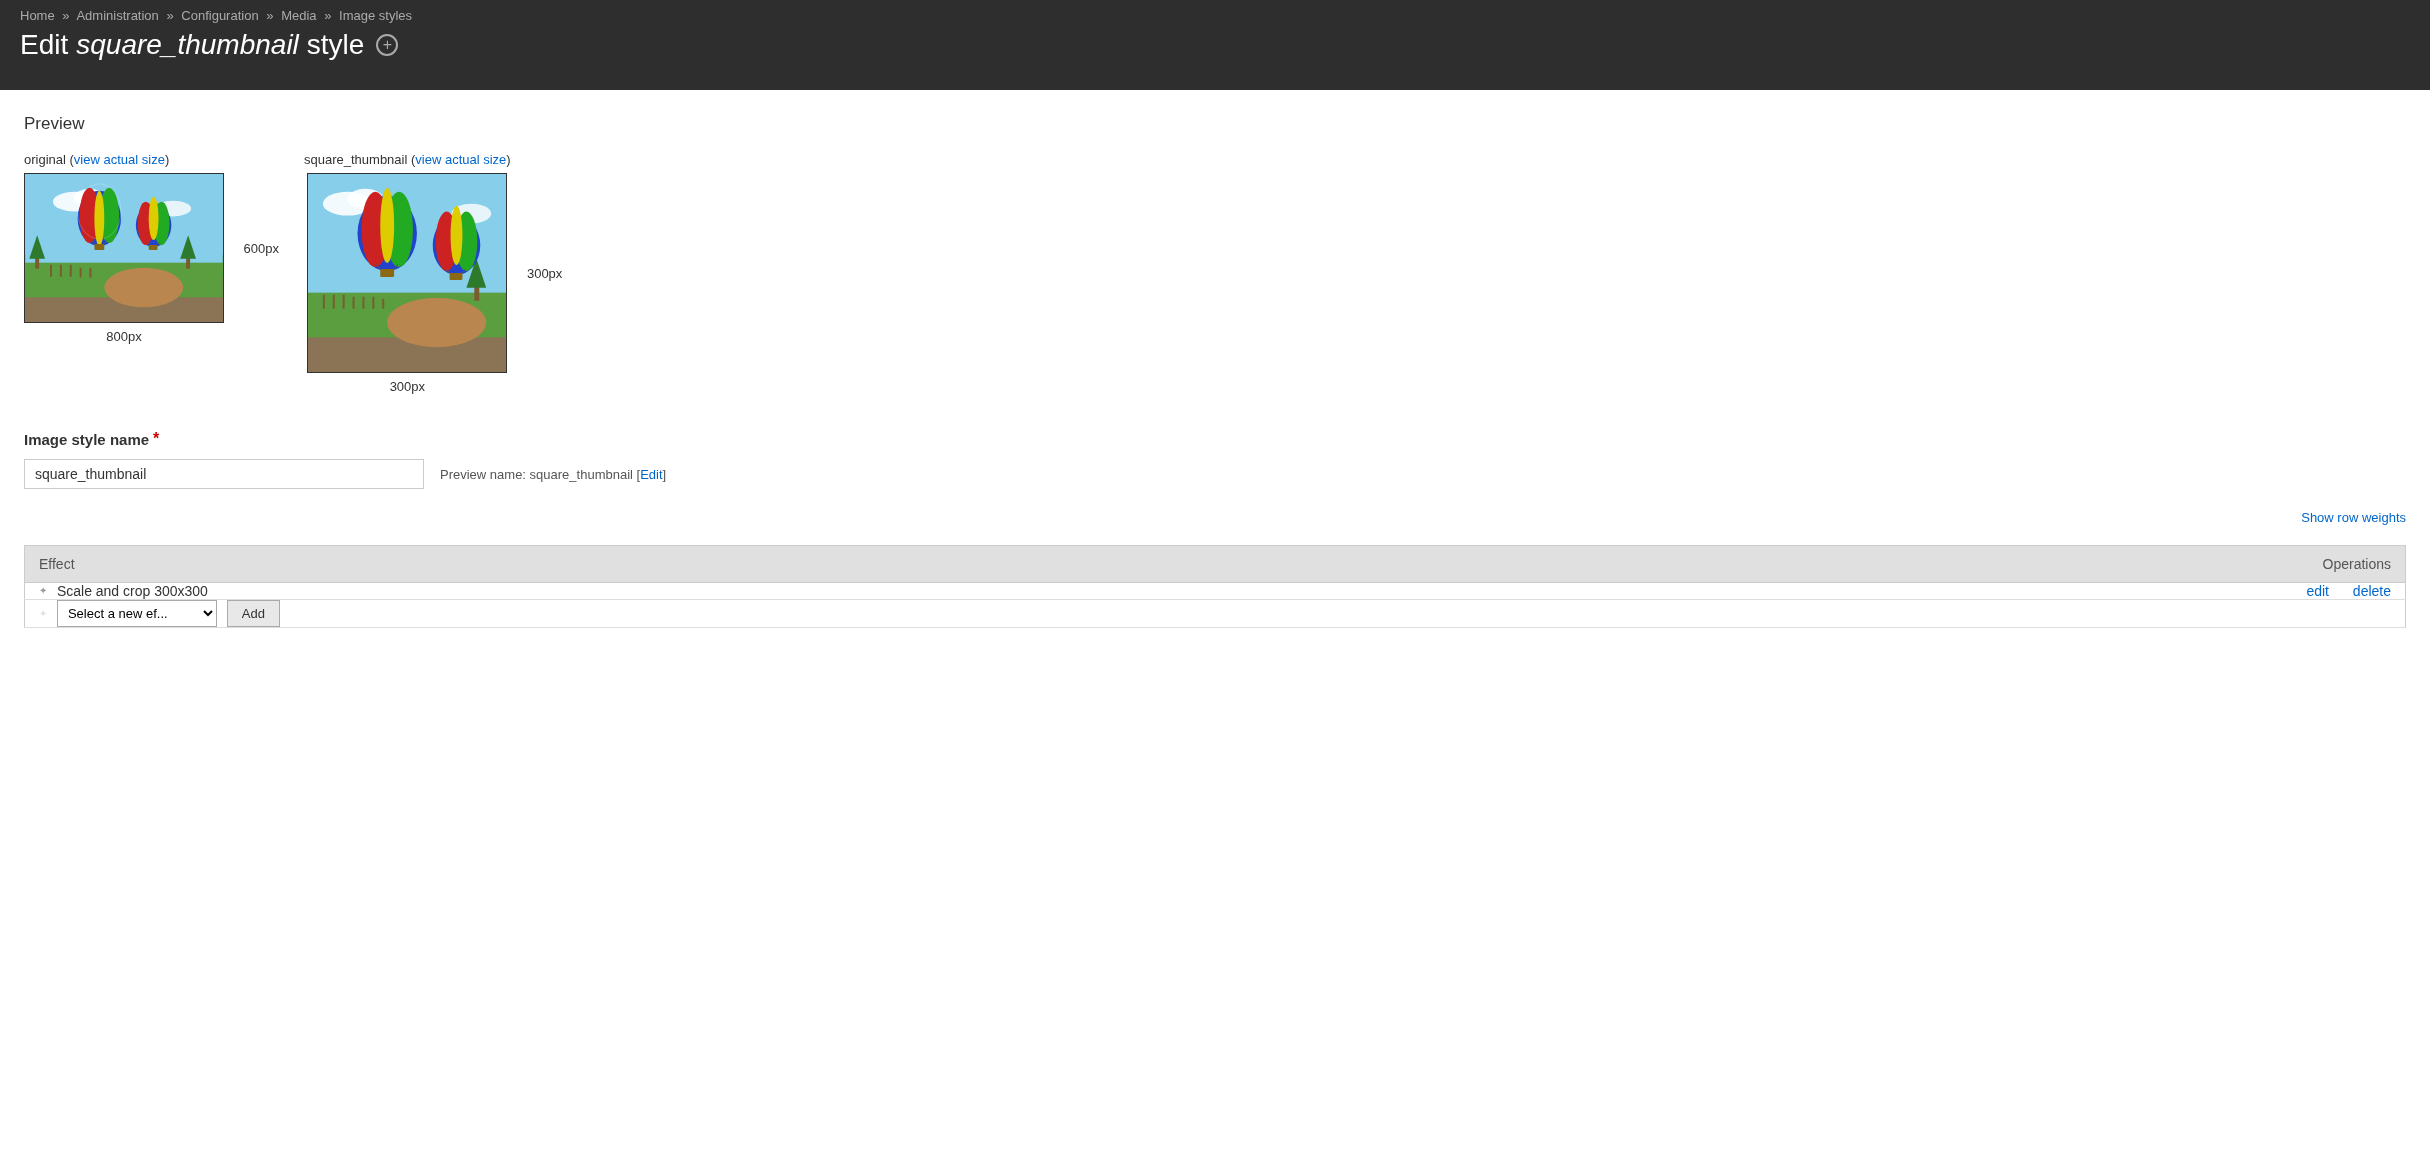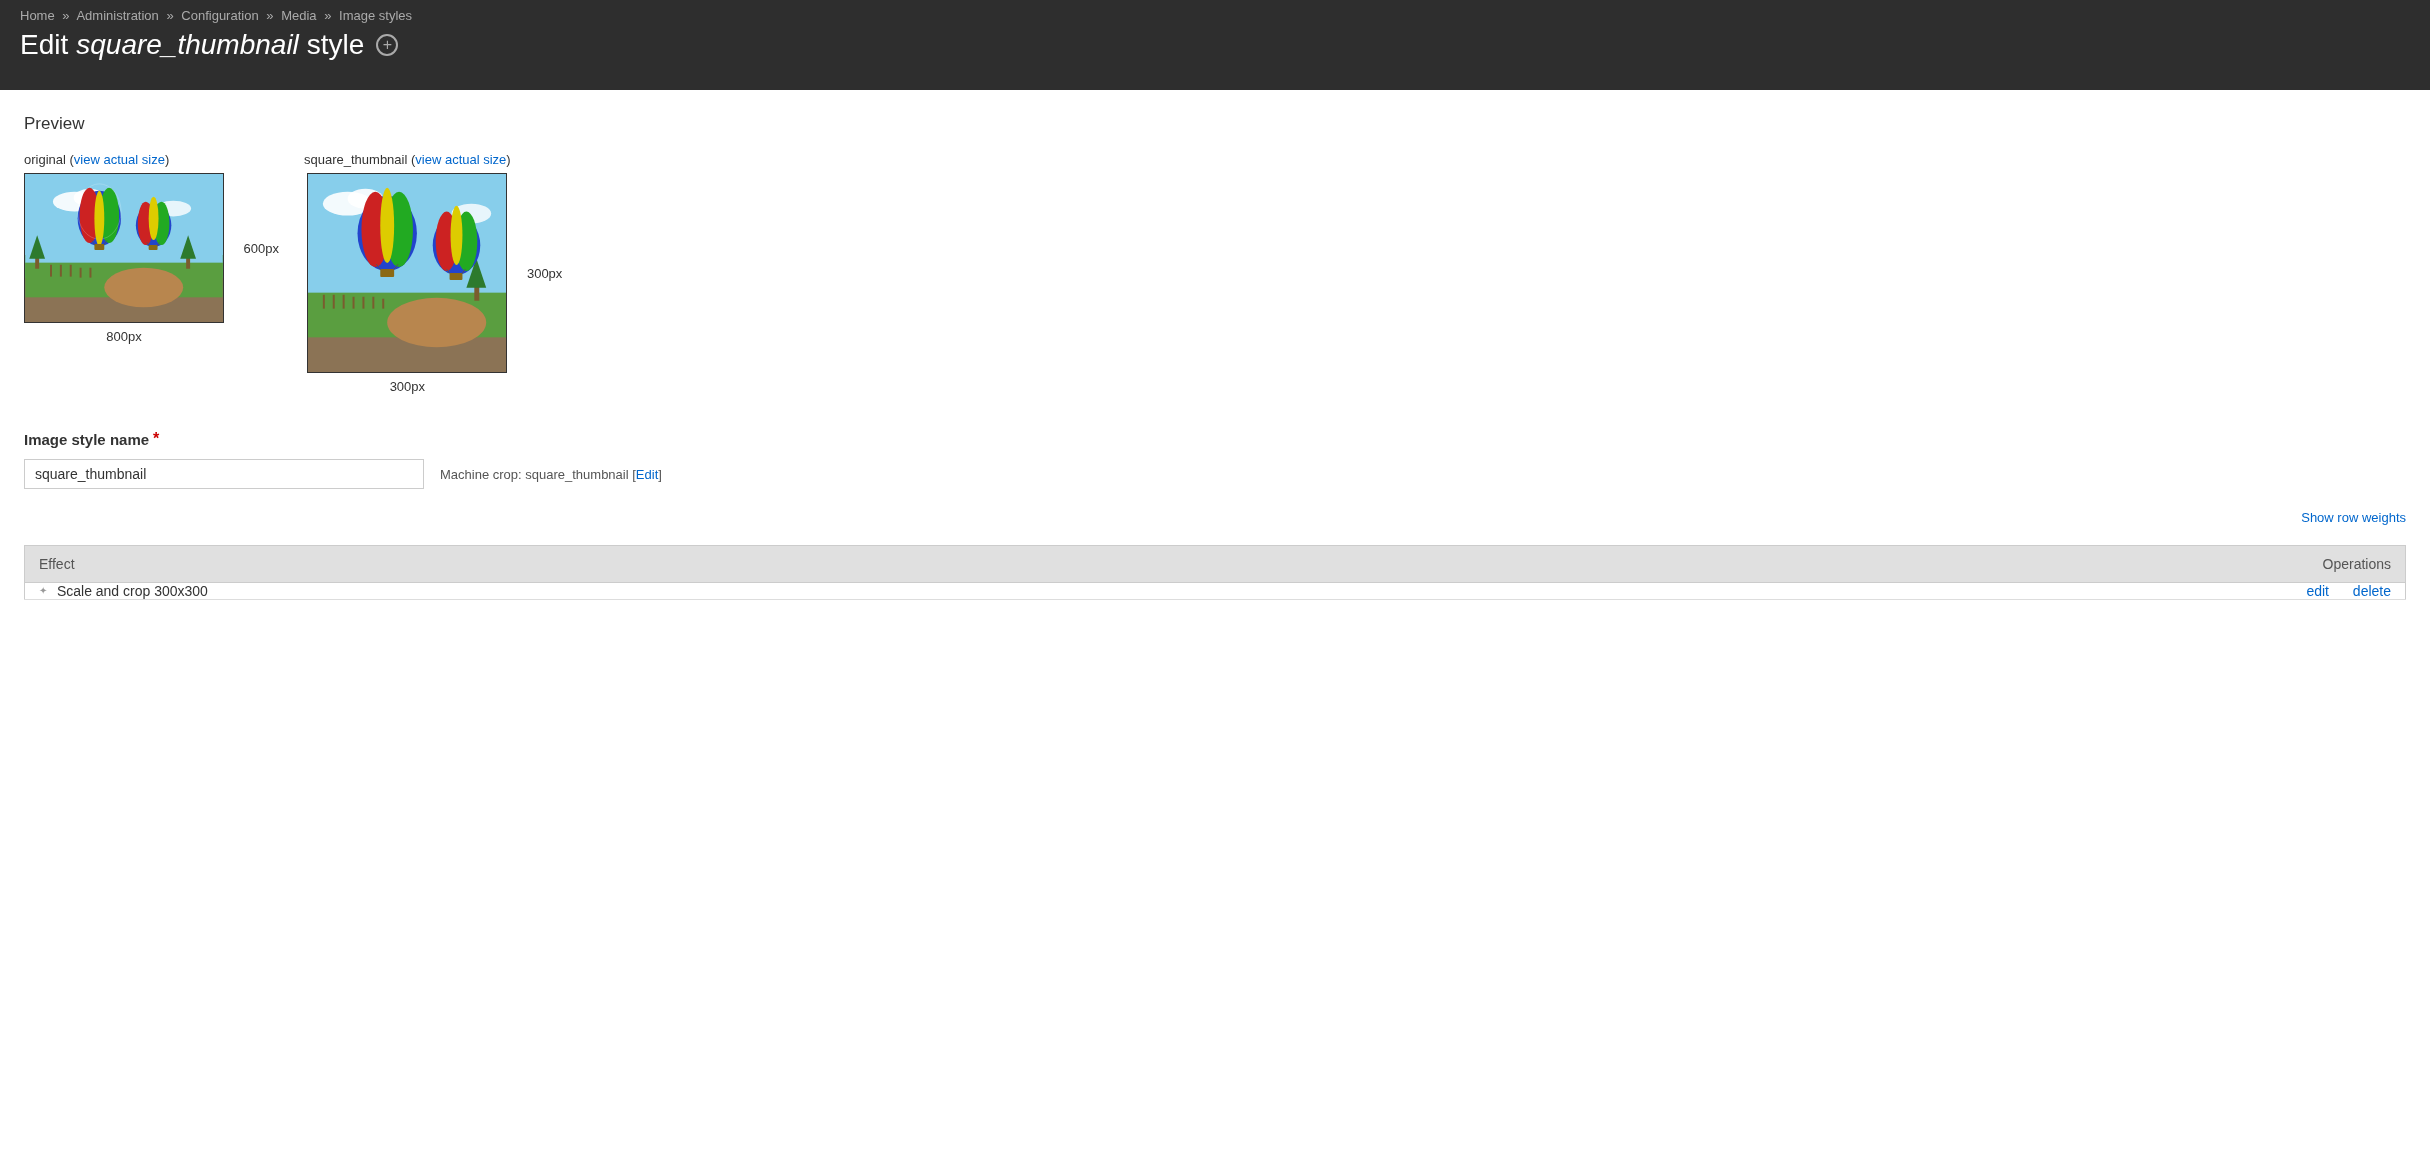--- a/index.html
+++ b/index.html
@@ -363,21 +363,21 @@
   </div>
 
   <div class="form-section">
     <div class="field-label">
       <span>Image style name</span>
       <span class="required-star">*</span>
     </div>
     <div class="field-row">
       <input type="text" class="text-input" value="square_thumbnail" style="">
       <span class="machine-name-text">
-        <span>Machine crop: square_thumbnail [</span><a href="#">Edit</a><span>]</span>
+        <span>Preview name: square_thumbnail [</span><a href="#">Edit</a><span>]</span>
       </span>
     </div>
   </div>
 
   <div class="row-weights-link">
     <a href="#">Show row weights</a>
   </div>
 
   <table class="effects-table">
     <thead>
@@ -390,16 +390,25 @@
       <tr>
         <td>
           <span class="drag-handle">✦</span>
           <span>Scale and crop 300x300</span>
         </td>
         <td class="ops-cell">
           <a href="#">edit</a>
           <a href="#">delete</a>
         </td>
       </tr>
+      <tr class="add-effect-row">
+        <td colspan="2">
+          <span class="drag-handle" style="opacity:0.3">✦</span>
+          <select class="select-effect">
+            <option>Select a new ef...</option>
+          </select>
+          <button class="add-btn">Add</button>
+        </td>
+      </tr>
     </tbody>
   </table>
 
 </div>
 
 </body></html>

